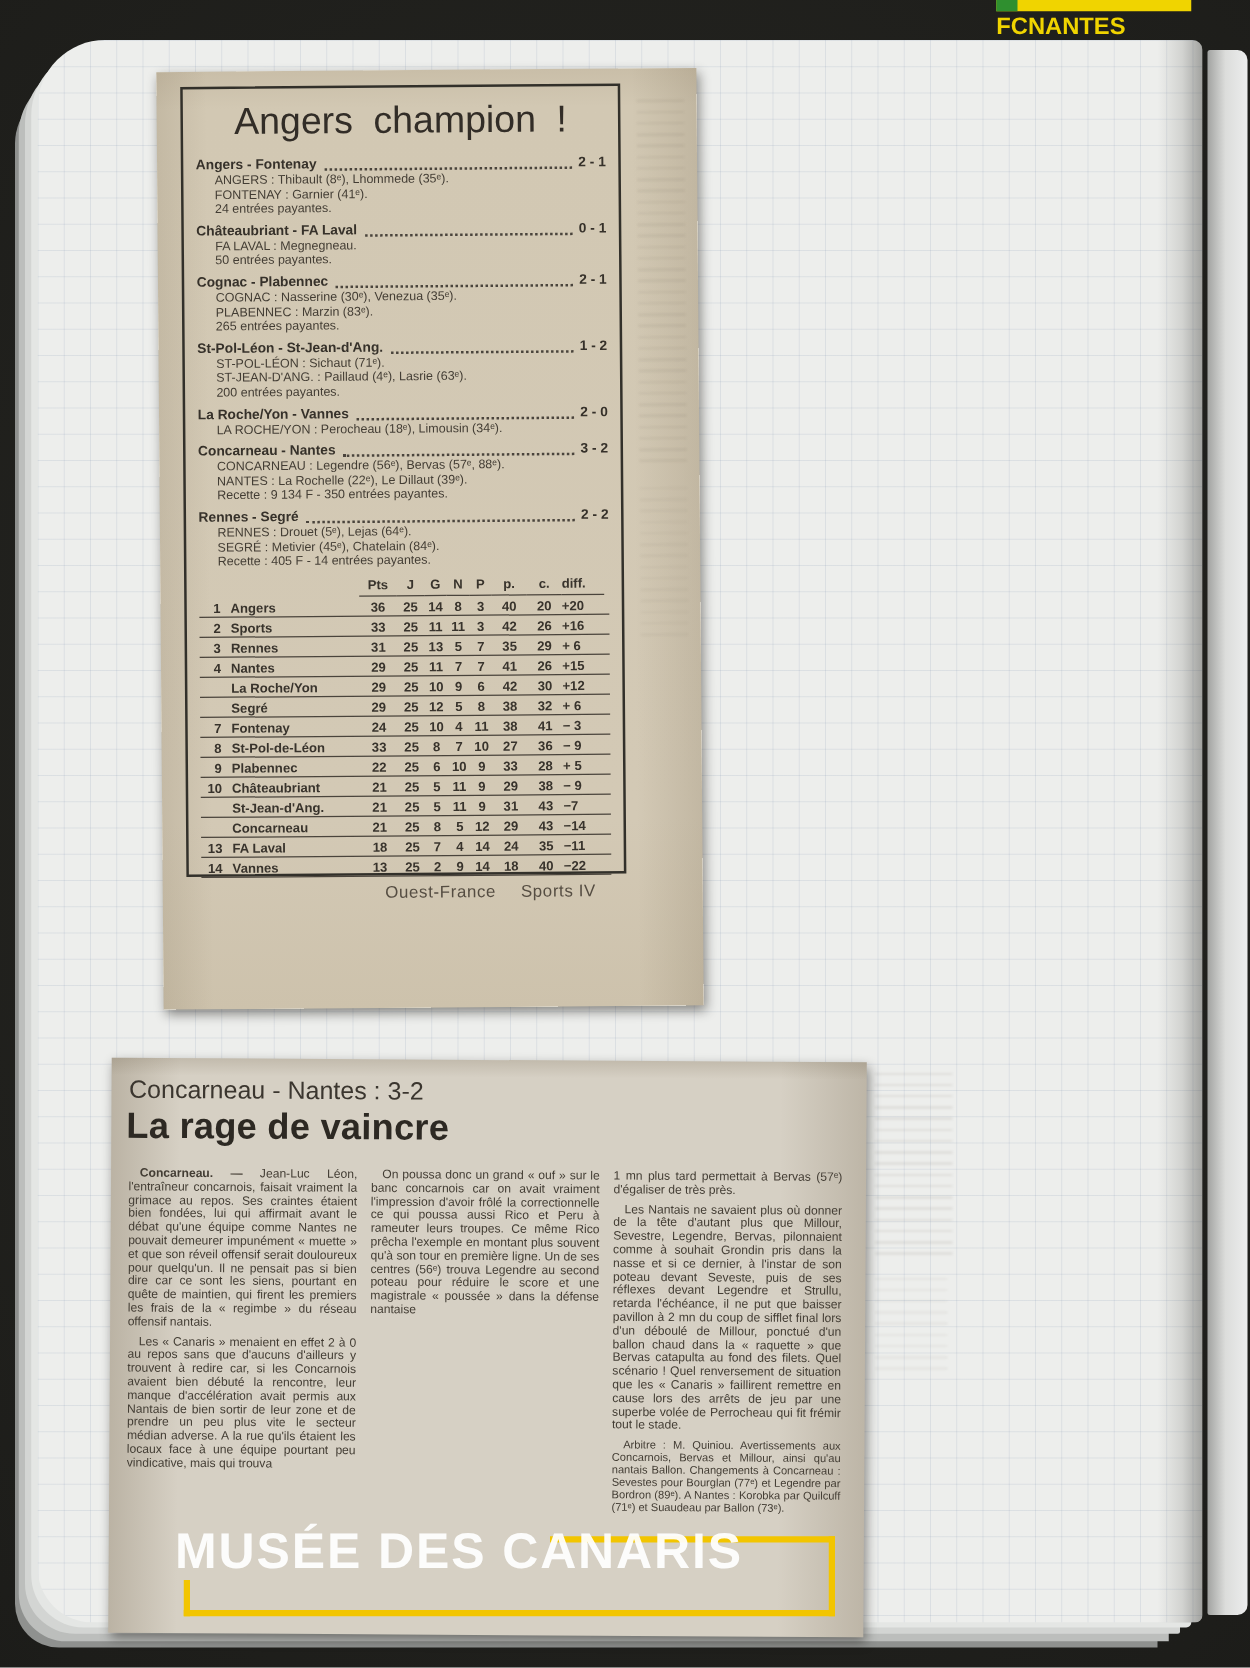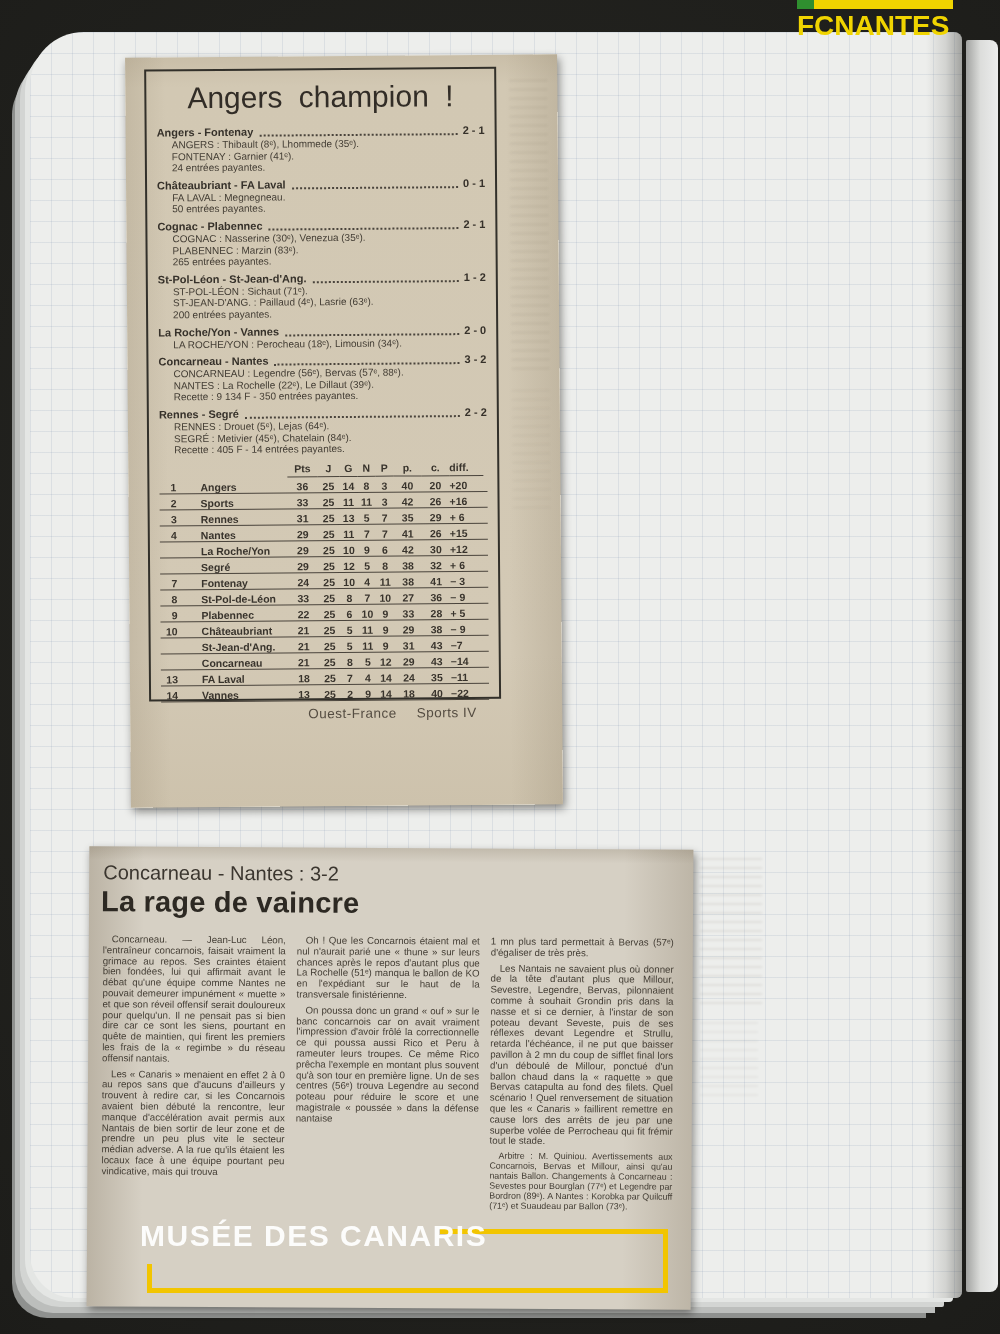--- a/index.html
+++ b/index.html
@@ -65,21 +65,21 @@
   .match{white-space:nowrap;}
   .leader{flex:1;border-bottom:2px dotted #4a443c;margin:0 5px 2px 6px;}
   .score{white-space:nowrap;}
   .result-details{padding-left:15px;font-size:10px;line-height:11.6px;color:#433d34;}
   .league-table{margin-top:7px;font-weight:700;font-size:10.5px;color:#38332c;}
   .lt-head,.lt-row{display:grid;grid-template-columns:20px 108px 30px 22px 18px 18px 18px 28px 28px 34px;align-items:end;}
   .lt-head span{padding-bottom:2px;}
   .lt-head .h{border-bottom:1.2px solid #4a443c;}
   .lt-row{height:15px;border-bottom:1.2px solid #4a443c;}
   .c-rank{text-align:right;padding-right:3px;}
-  .c-team{text-align:left;padding-left:5px;margin-left:16px;}
+  .c-team{text-align:left;padding-left:5px;}
   .c-pts,.c-j,.c-g,.c-n,.c-p,.c-pf,.c-pc{text-align:center;}
   .c-diff{text-align:left;padding-right:2px;}
   .source-line{position:absolute;left:178px;top:650px;font-size:13.5px;color:#554d42;letter-spacing:.5px;}
   .source-line .s2{margin-left:20px;}
 
   .clipping-bottom{
     left:88px;top:848px;width:604px;height:460px;z-index:3;
     background:#d6d0c4;
     transform:rotate(0.35deg);
     box-shadow:2px 4px 9px rgba(10,8,4,.45);
@@ -94,38 +94,38 @@
   .headline{position:absolute;left:12px;top:39px;font-size:29px;font-weight:700;color:#2d2923;margin:0;letter-spacing:.2px;}
   #article-columns{
     position:absolute;left:14px;top:88px;width:572px;height:366px;
     display:flex;gap:11px;overflow:hidden;color:#433d34;
   }
   .article-col{width:183px;hyphens:auto;}
   .col-para{font-size:9.7px;line-height:10.8px;margin:0;text-align:justify;}
   .col-para + .col-para{margin-top:5px;}
   .col-para.indent{text-indent:9px;}
   .col-para.small{font-size:8.9px;line-height:9.9px;}
-  .para-lead{font-weight:400;}
+  .para-lead{font-weight:700;}
 
   
   .hl{position:absolute;background:var(--highlight_yellow,#f2c500);z-index:5;}
   .hl-top{left:440px;top:1229px;width:228px;height:5px;}
   .hl-right{left:663px;top:1229px;width:5px;height:64px;}
   .hl-bottom{left:147px;top:1288px;width:521px;height:5px;}
   .hl-left{left:147px;top:1264px;width:5px;height:29px;}
   .watermark{
     position:absolute;left:140px;top:1219px;z-index:6;
-    font-size:30px;font-weight:700;letter-spacing:1.5px;
+    font-size:40px;font-weight:700;letter-spacing:1.5px;
     color:rgba(255,255,255,.93);white-space:nowrap;
   }
   
   .logo{position:absolute;left:797px;top:0;width:156px;z-index:4;}
   .logo-bar{height:9px;background:var(--logo_yellow,#f0d400);display:flex;}
   .logo-bar-green{width:17px;height:9px;background:var(--logo_green,#2f8f2f);}
-  .logo-text{margin-top:3px;font-size:28px;font-weight:700;line-height:1;color:var(--logo_yellow,#f0d400);letter-spacing:0;}
+  .logo-text{margin-top:3px;font-size:19px;font-weight:700;line-height:1;color:var(--logo_yellow,#f0d400);letter-spacing:0;}
 </style>
 </head>
 <body>
 
 <div class="page"></div>
 <div class="page-sliver"></div>
 
 <div class="smudge" style="left:700px;top:858px;width:62px;height:152px;opacity:.5;z-index:2;"></div>
 <div class="smudge" style="left:700px;top:1022px;width:58px;height:80px;opacity:.3;z-index:2;"></div>
 
@@ -409,21 +409,20 @@
 
 <div class="clipping clipping-bottom">
   <p class="kicker">Concarneau - Nantes : 3-2</p>
   <p class="headline">La rage de vaincre</p>
   <div id="article-columns">
       <div class="article-col">
         <p class="col-para indent"><strong class="para-lead">Concarneau. —</strong> Jean-Luc Léon, l'entraîneur concarnois, faisait vraiment la grimace au repos. Ses craintes étaient bien fondées, lui qui affirmait avant le débat qu'une équipe comme Nantes ne pouvait demeurer impunément « muette » et que son réveil offensif serait douloureux pour quelqu'un. Il ne pensait pas si bien dire car ce sont les siens, pourtant en quête de maintien, qui firent les premiers les frais de la « regimbe » du réseau offensif nantais.</p>
         <p class="col-para indent">Les « Canaris » menaient en effet 2 à 0 au repos sans que d'aucuns d'ailleurs y trouvent à redire car, si les Concarnois avaient bien débuté la rencontre, leur manque d'accélération avait permis aux Nantais de bien sortir de leur zone et de prendre un peu plus vite le secteur médian adverse. A la rue qu'ils étaient les locaux face à une équipe pourtant peu vindicative, mais qui trouva</p>
       </div>
       <div class="article-col">
-        <p class="col-para indent">Oh ! Que les Concarnois étaient mal et nul n'aurait parié une « thune » sur leurs chances après le repos d'autant plus que La Rochelle (51ᵉ) manqua le ballon de KO en l'expédiant sur le haut de la transversale finistérienne.</p>
         <p class="col-para indent">On poussa donc un grand « ouf » sur le banc concarnois car on avait vraiment l'impression d'avoir frôlé la correctionnelle ce qui poussa aussi Rico et Peru à rameuter leurs troupes. Ce même Rico prêcha l'exemple en montant plus souvent qu'à son tour en première ligne. Un de ses centres (56ᵉ) trouva Legendre au second poteau pour réduire le score et une magistrale « poussée » dans la défense nantaise</p>
       </div>
       <div class="article-col">
         <p class="col-para">1 mn plus tard permettait à Bervas (57ᵉ) d'égaliser de très près.</p>
         <p class="col-para indent">Les Nantais ne savaient plus où donner de la tête d'autant plus que Millour, Sevestre, Legendre, Bervas, pilonnaient comme à souhait Grondin pris dans la nasse et si ce dernier, à l'instar de son poteau devant Seveste, puis de ses réflexes devant Legendre et Strullu, retarda l'échéance, il ne put que baisser pavillon à 2 mn du coup de sifflet final lors d'un déboulé de Millour, ponctué d'un ballon chaud dans la « raquette » que Bervas catapulta au fond des filets. Quel scénario ! Quel renversement de situation que les « Canaris » faillirent remettre en cause lors des arrêts de jeu par une superbe volée de Perrocheau qui fit frémir tout le stade.</p>
         <p class="col-para small indent">Arbitre : M. Quiniou. Avertissements aux Concarnois, Bervas et Millour, ainsi qu'au nantais Ballon. Changements à Concarneau : Sevestes pour Bourglan (77ᵉ) et Legendre par Bordron (89ᵉ). A Nantes : Korobka par Quilcuff (71ᵉ) et Suaudeau par Ballon (73ᵉ).</p>
       </div>
     </div>
 </div>
 

